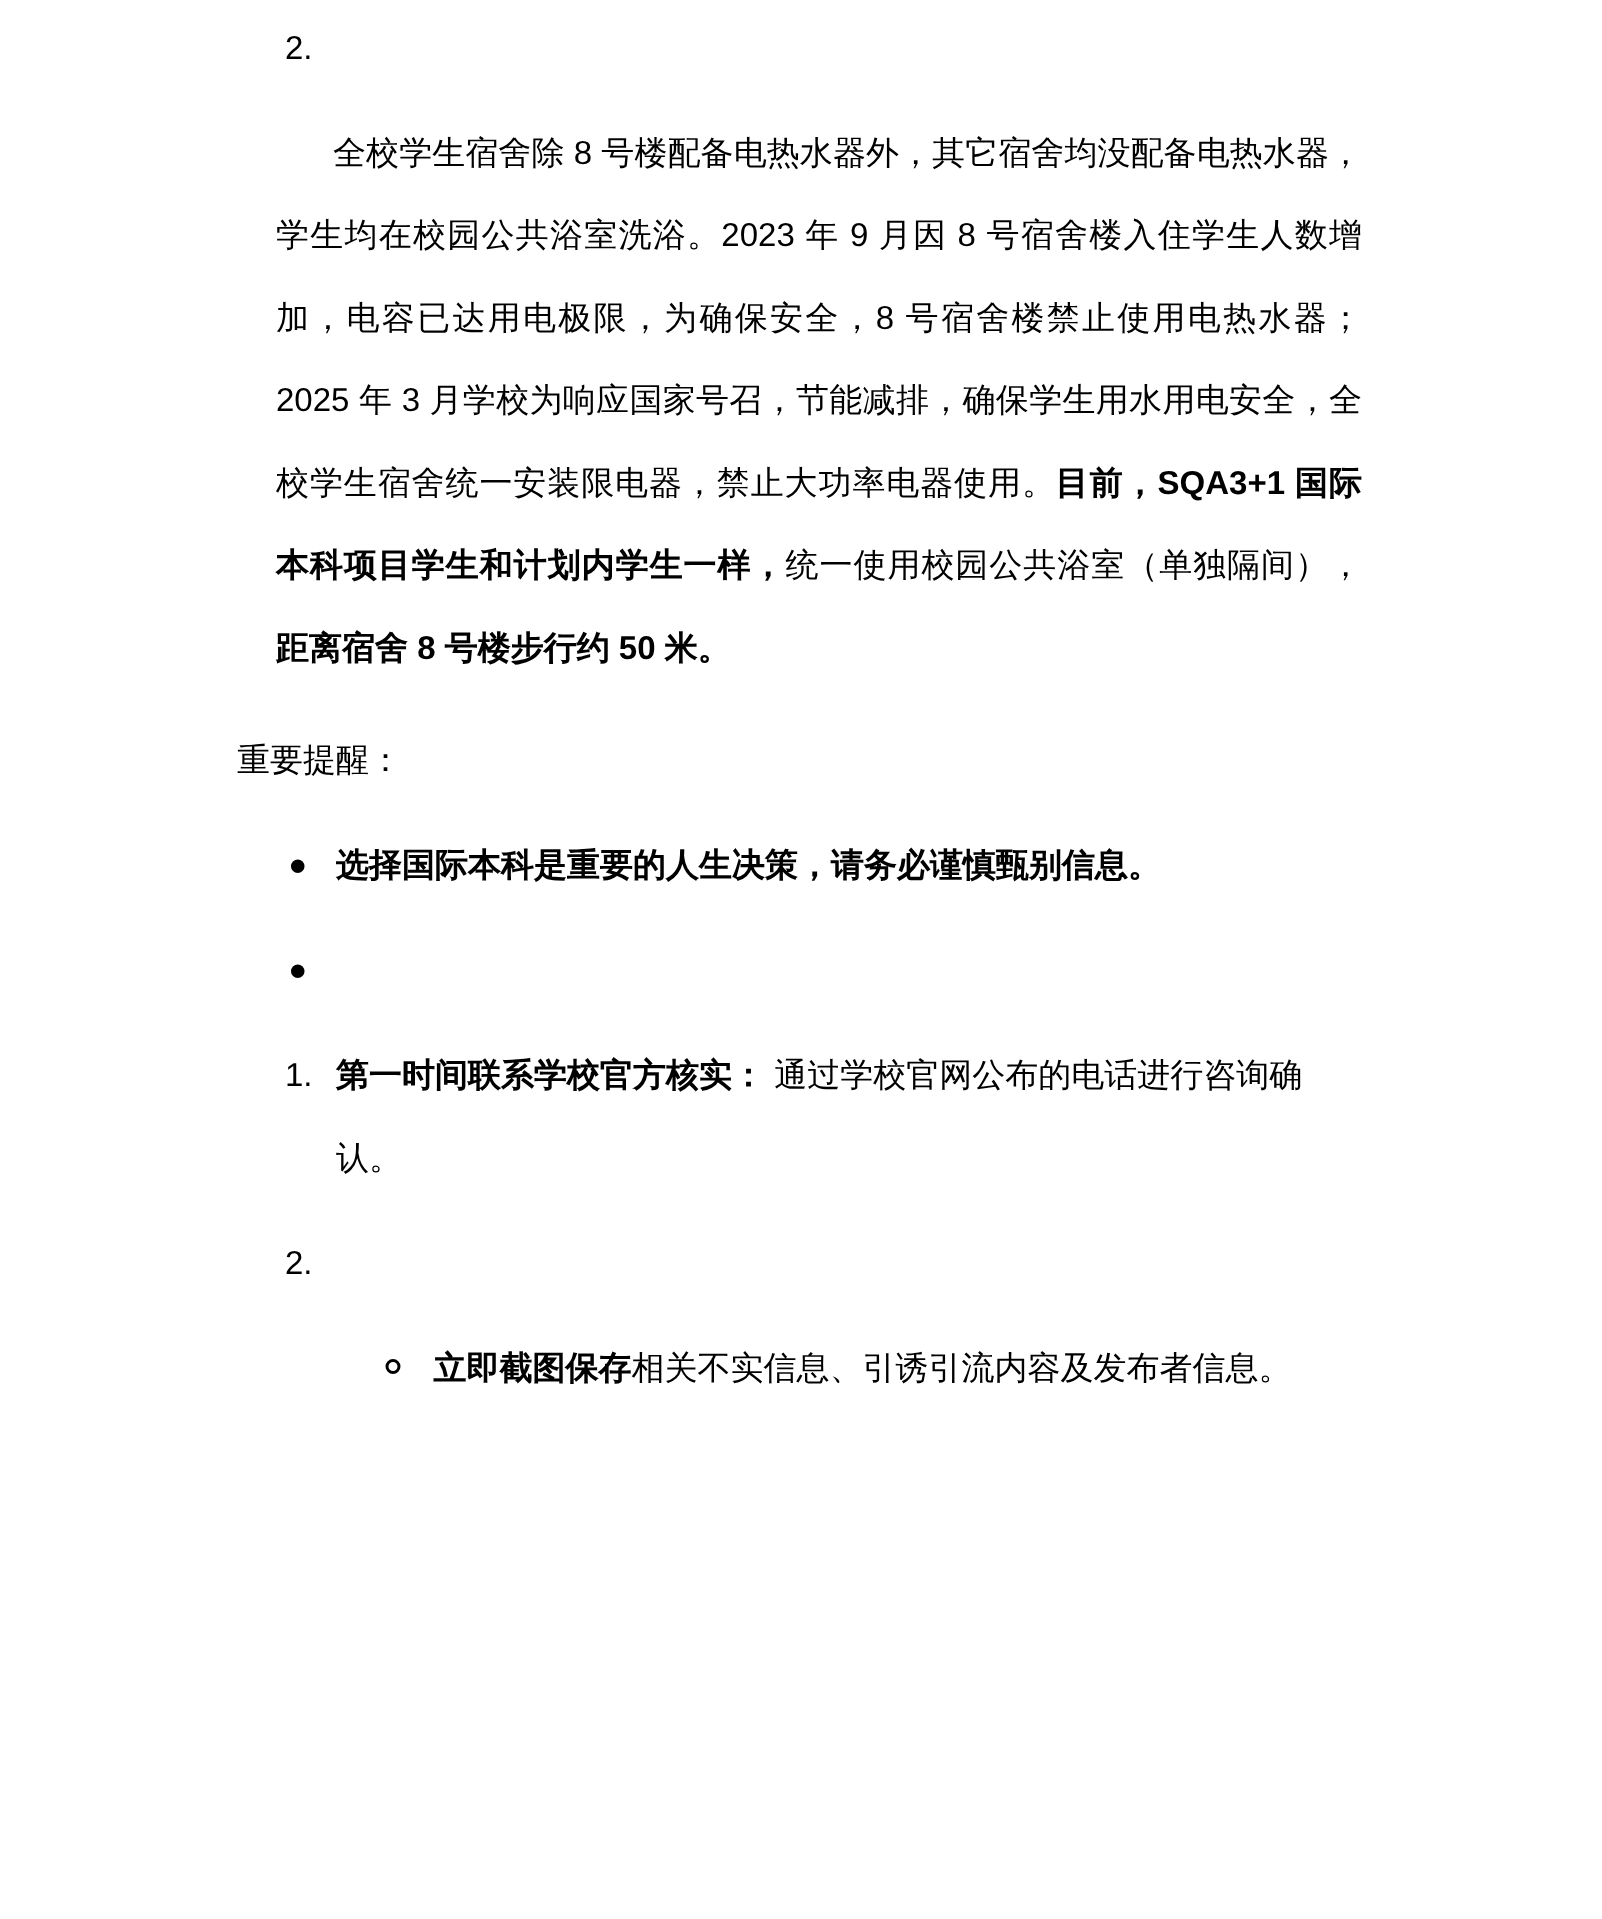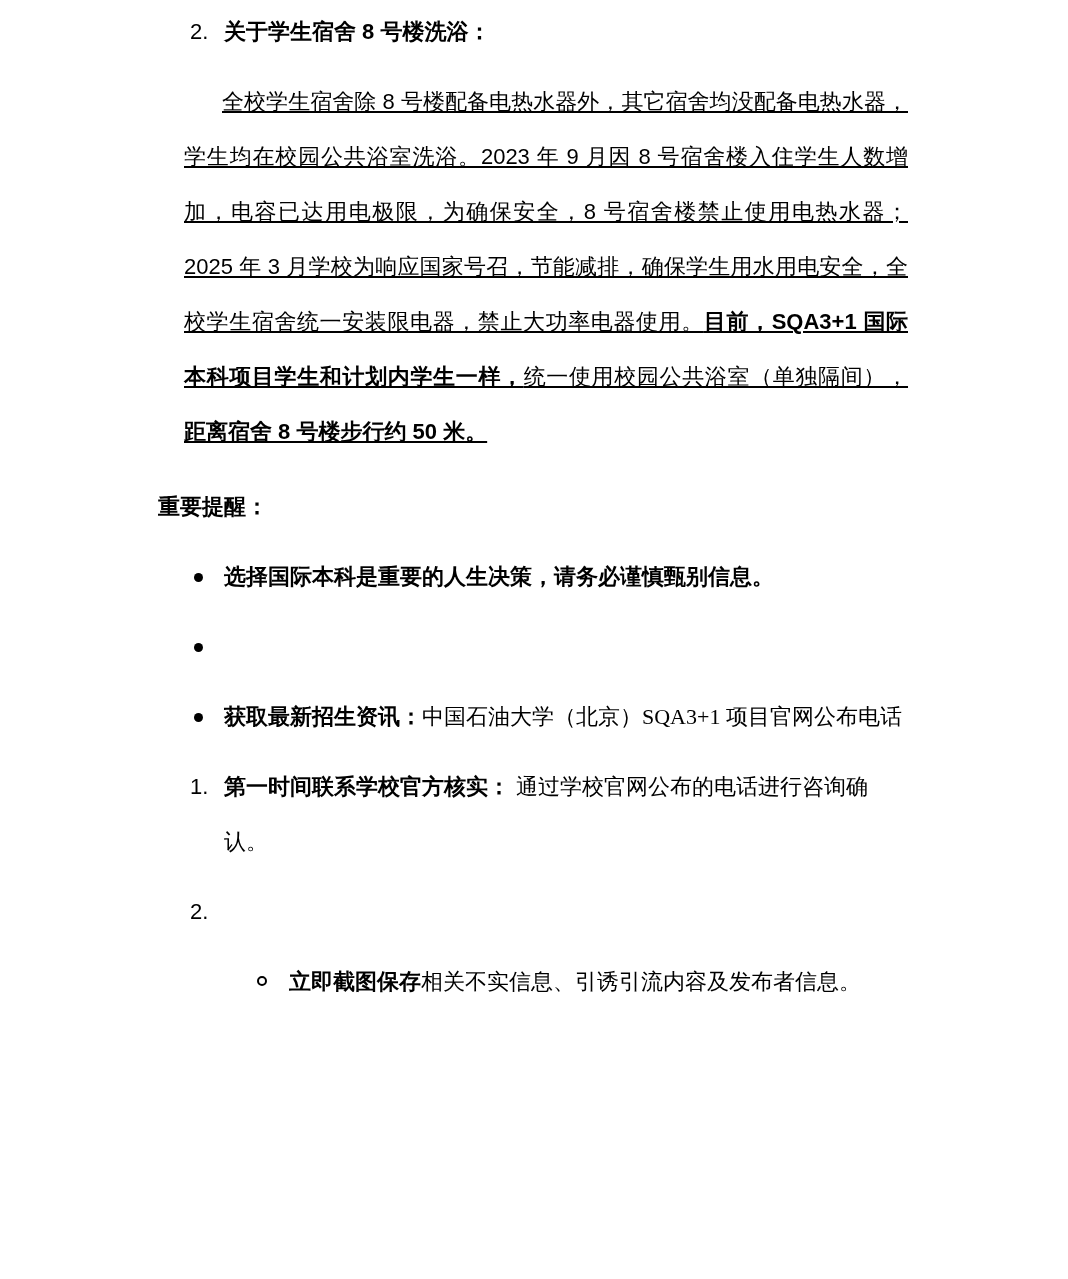--- a/index.html
+++ b/index.html
@@ -36,26 +36,25 @@
   .num-text {
     width: 684px;
   }
 
   
   .para {
     width: 724px;
     margin: 0 0 20px 26px;
     text-align: justify;
     text-indent: 38px;
-    text-decoration: underline;
   }
 
   
   .heading {
-    font-weight: bold;
+    font-weight: normal;
     margin: 0 0 15px 0;
   }
 
   
   .bullet-row {
     display: flex;
     align-items: flex-start;
     margin: 0 0 15px 0;
     font-family: Liberation Serif, serif;
   }
@@ -106,21 +105,20 @@
     text-align: justify;
   }
 </style>
 </head>
 <body>
 
 <div class="page">
 
   <div class="num-row">
     <span class="num">2.</span>
-    <span class="num-text bold">关于学生宿舍 8 号楼洗浴：</span>
   </div>
 
   <p class="para"><span>全校学生宿舍除 8 号楼配备电热水器外，其它宿舍均没配备电热水器，学生均在校园公共浴室洗浴。2023 年 9 月因 8 号宿舍楼入住学生人数增加，电容已达用电极限，为确保安全，8 号宿舍楼禁止使用电热水器；2025 年 3 月学校为响应国家号召，节能减排，确保学生用水用电安全，全校学生宿舍统一安装限电器，禁止大功率电器使用。</span><span class="bold">目前，SQA3+1 国际本科项目学生和计划内学生一样，</span><span>统一使用校园公共浴室（单独隔间），</span><span class="bold">距离宿舍 8 号楼步行约 50 米。</span></p>
 
   <div class="heading">重要提醒：</div>
 
   <div class="bullet-row">
     <span class="bullet-marker">
         <span class="dot"></span>
       </span>
@@ -128,26 +126,20 @@
   </div>
 
 
 
   <div class="bullet-row">
     <span class="bullet-marker">
         <span class="dot"></span>
       </span>
   </div>
 
-  <div class="bullet-row">
-    <span class="bullet-marker">
-        <span class="dot"></span>
-      </span>
-    <span class="bullet-text"><span class="bold">获取最新招生资讯：</span><span>中国石油大学（北京）SQA3+1 项目官网公布电话</span></span>
-  </div>
 
 
   <div class="num-row">
     <span class="num">1.</span>
     <span class="num-text"><span class="bold">第一时间联系学校官方核实：</span><span> 通过学校官网公布的电话进行咨询确认。</span></span>
   </div>
 
   <div class="num-row">
     <span class="num">2.</span>
   </div>

